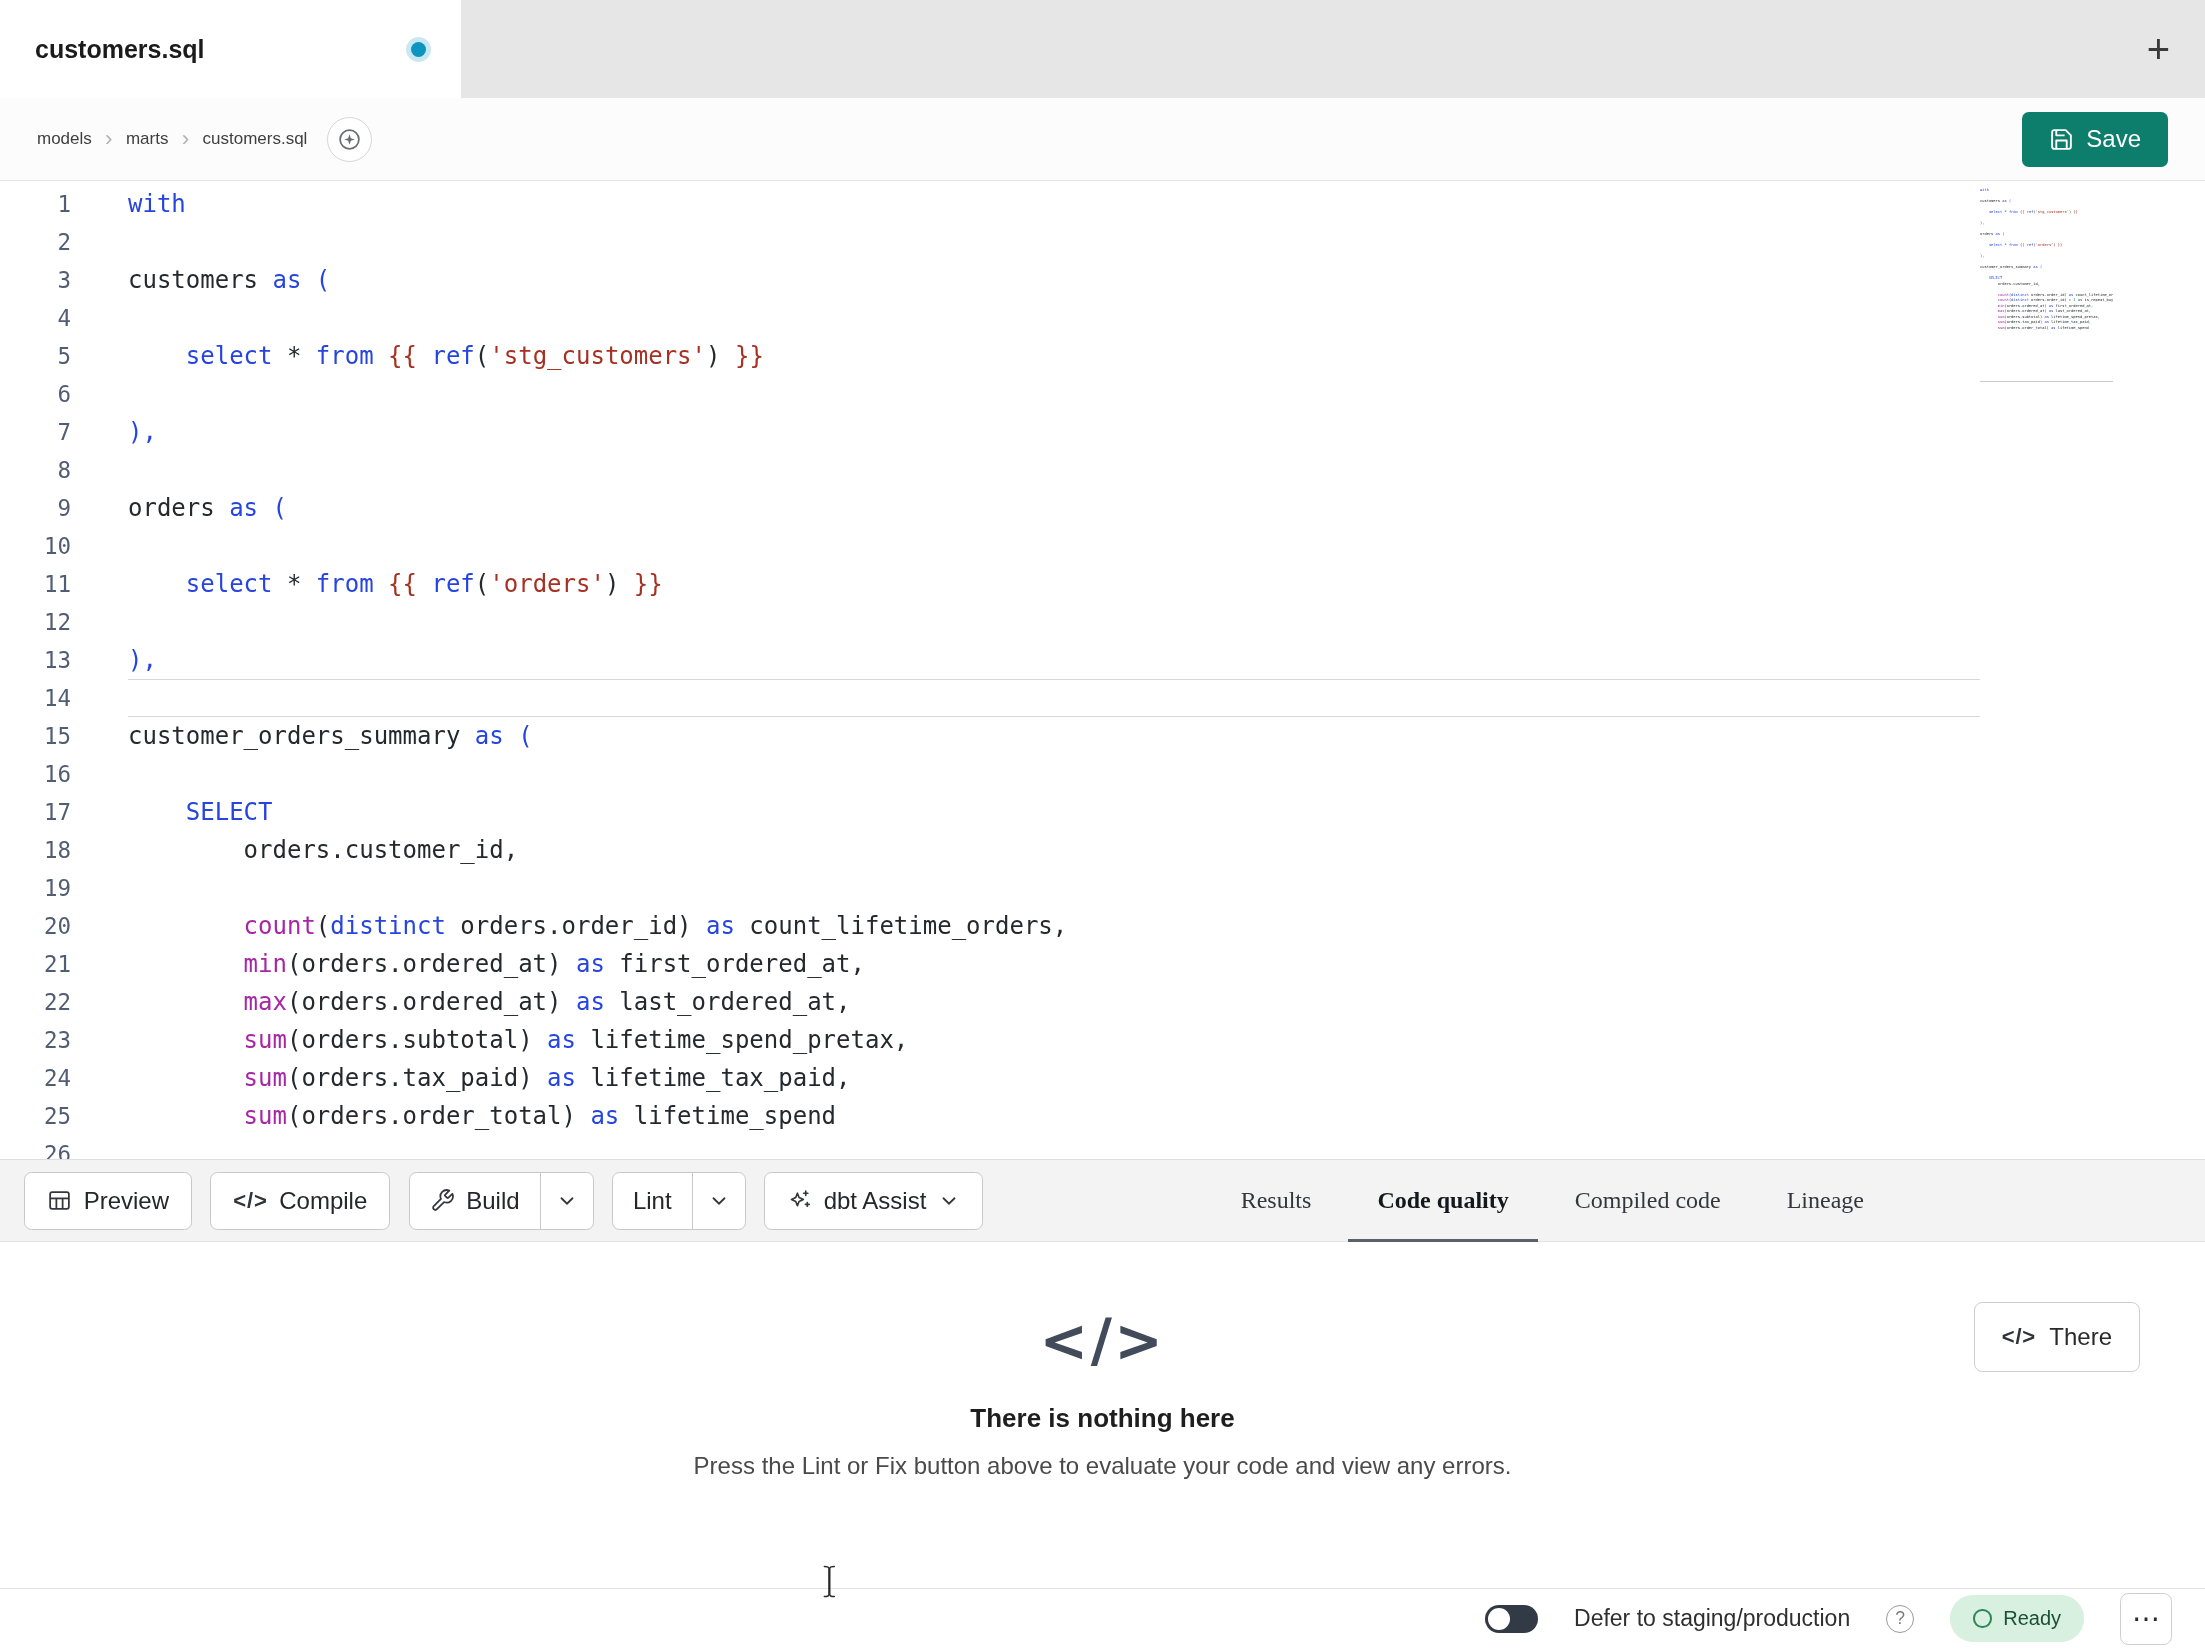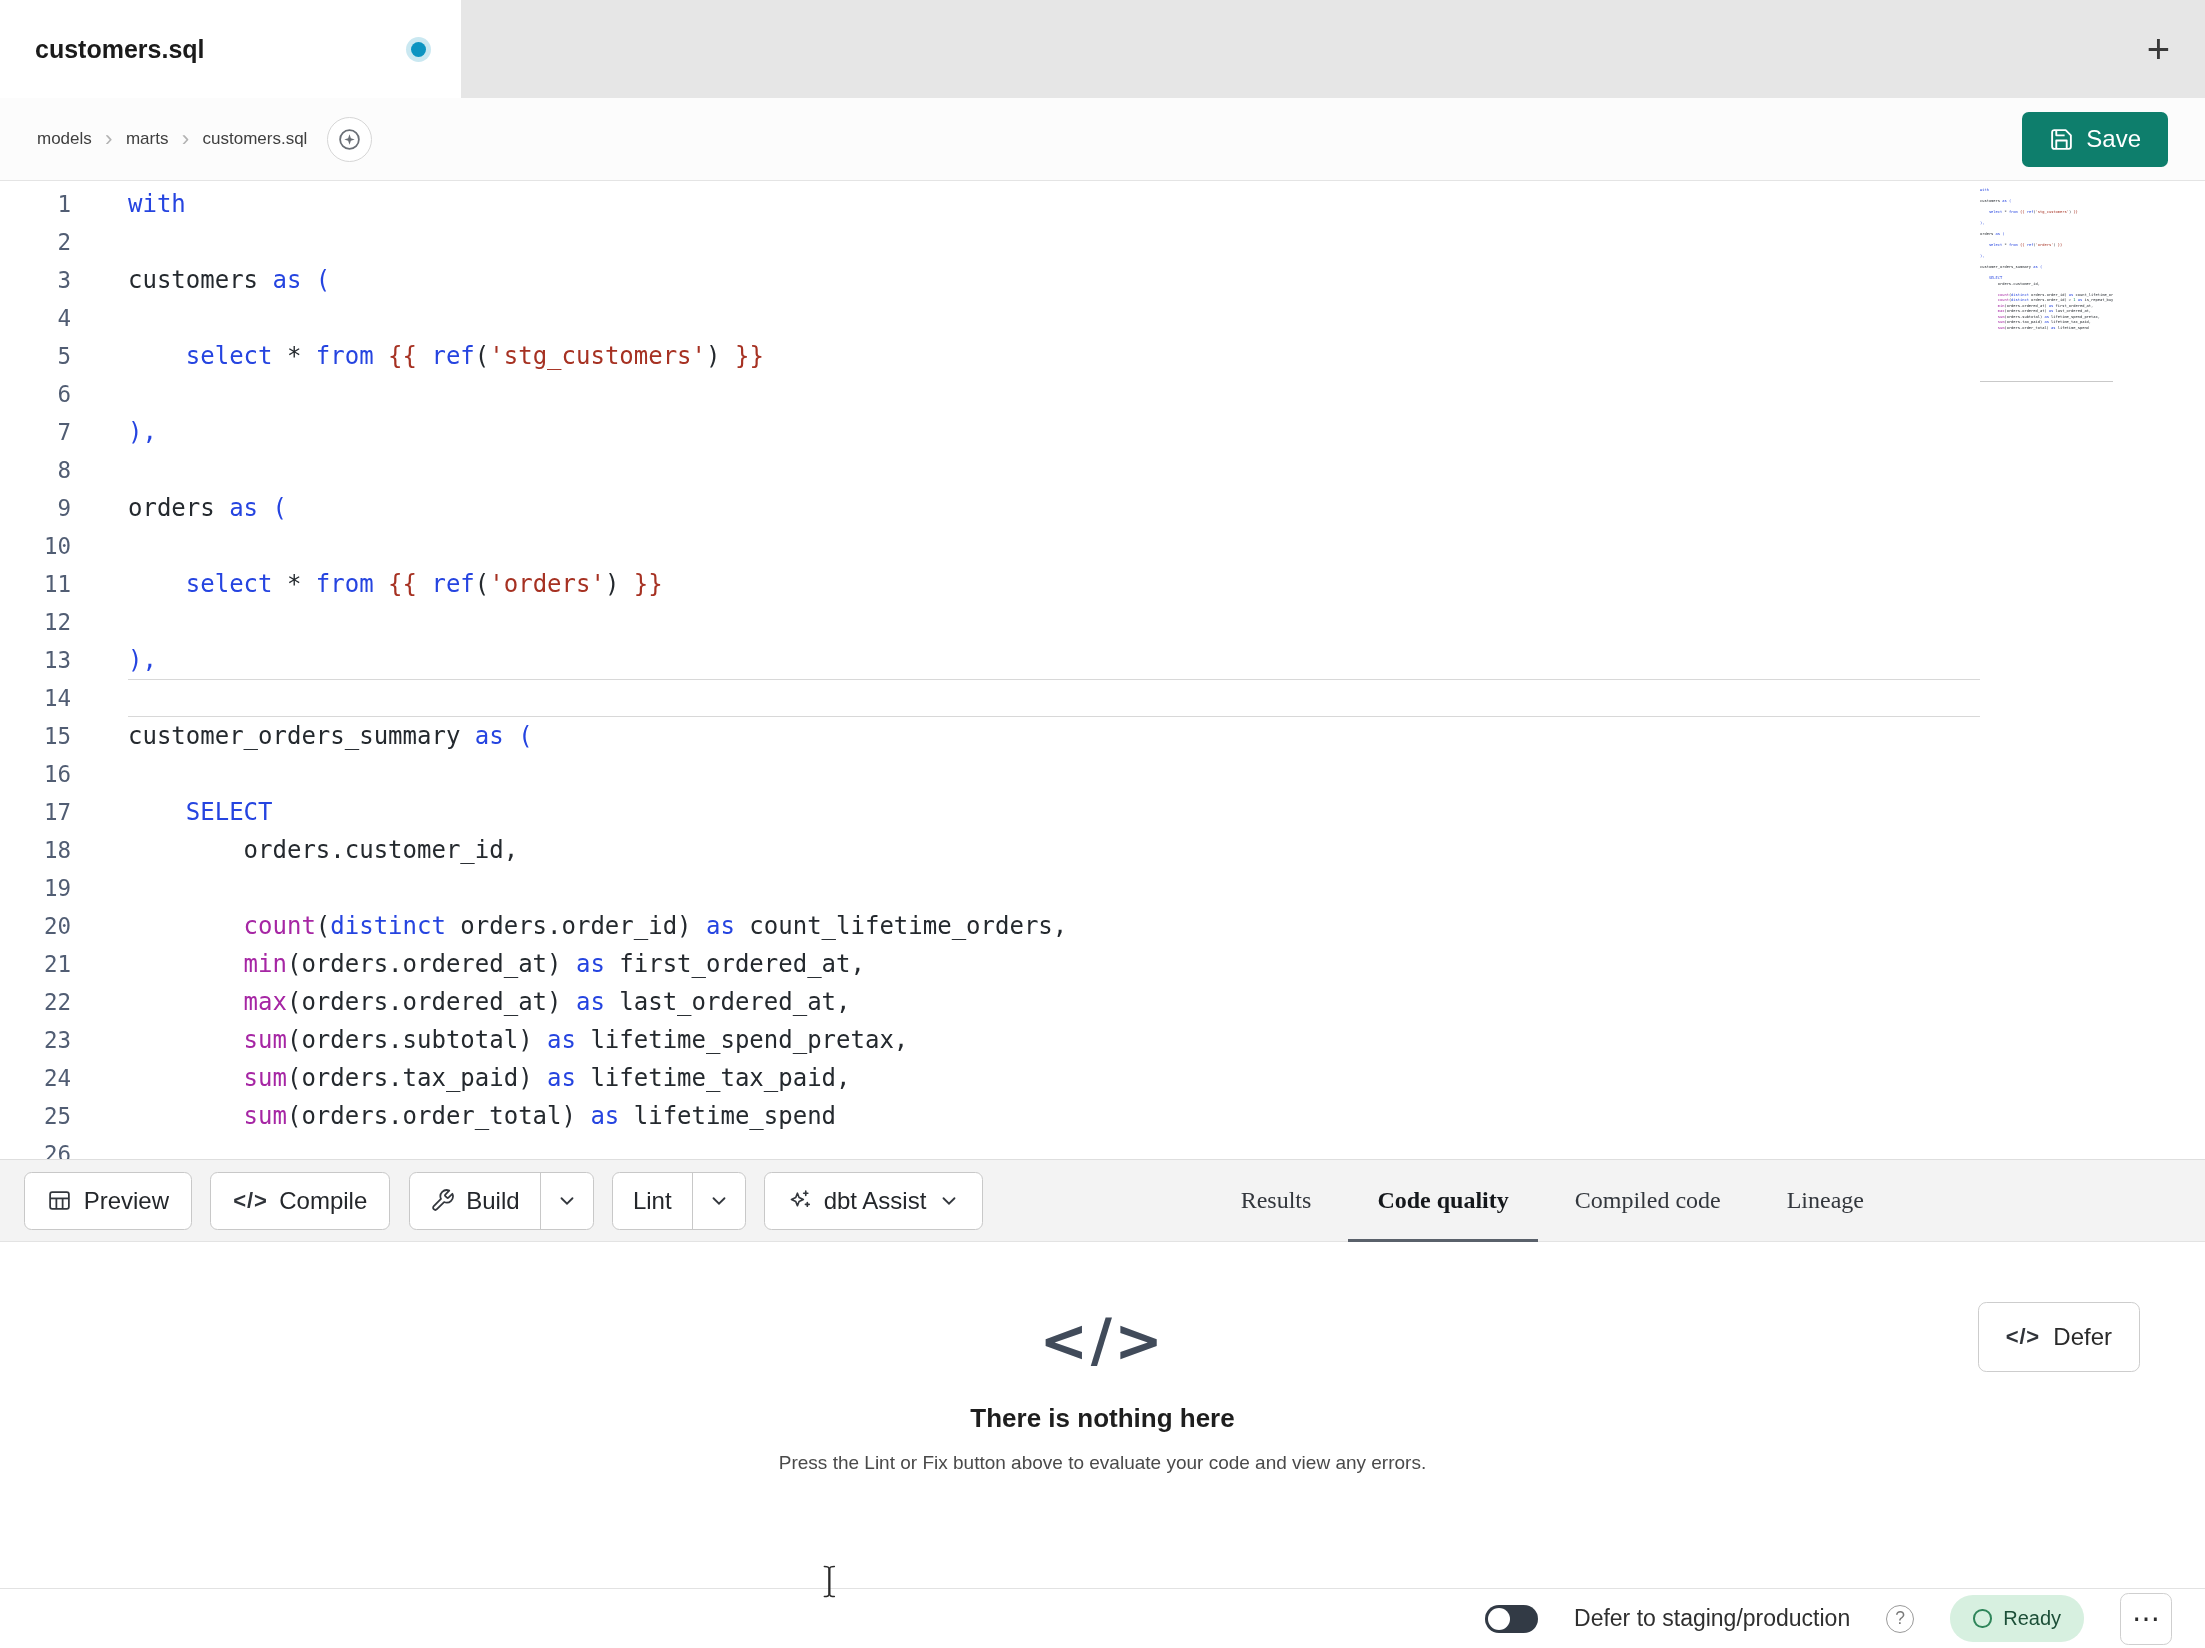--- a/index.html
+++ b/index.html
@@ -51,21 +51,21 @@
   .code-glyph{font-weight:600;font-size:22px;color:#30343a;letter-spacing:0.8px;}
   .ptabs{margin-left:auto;margin-right:308px;display:flex;align-items:stretch;font-family:Liberation Serif, serif;}
   .ptab{display:flex;align-items:center;padding:0 33px;font-size:24px;color:#33373d;position:relative;cursor:pointer;}
   .ptab.active{color:#14171b;font-weight:600;}
   .ptab.active::after{content:"";position:absolute;left:3.3px;right:3.3px;bottom:-0.8px;height:2.5px;background:#5a616b;}
 
   
   .panel{height:346px;flex:0 0 auto;background:#fff;position:relative;text-align:center;}
   .es-icon{margin-top:65px;font-size:58px;font-weight:bold;color:#414b5a;letter-spacing:2.5px;font-family:"DejaVu Sans",sans-serif;}
   .es-title{margin-top:28px;font-size:26px;font-weight:bold;color:#1e1e1e;}
-  .es-sub{margin-top:18.3px;font-size:19px;color:#4a4a4a;}
+  .es-sub{margin-top:18.3px;font-size:24px;color:#4a4a4a;}
   .config-btn{position:absolute;top:60px;right:65px;height:70px;padding:0 27px;border:0.8px solid #cdcdcd;border-radius:8.3px;background:#fff;display:flex;align-items:center;gap:13.3px;font-size:24px;color:#2a2a2a;font-family:inherit;cursor:pointer;}
 
   
   .statusbar{height:60px;flex:0 0 auto;border-top:0.8px solid #e2e2e2;background:#fff;display:flex;align-items:center;justify-content:flex-end;gap:36px;padding:0 33px;box-sizing:border-box;}
   .toggle{width:53px;height:28px;border-radius:14px;background:#323a45;position:relative;cursor:pointer;flex:0 0 auto;}
   .toggle .knob{position:absolute;left:3.3px;top:3.3px;width:22px;height:22px;border-radius:50%;background:#fff;}
   .defer-label{font-size:23px;color:#2f2f2f;}
   .help{width:28px;height:28px;border-radius:50%;border:1.7px solid #9a9a9a;color:#7a7a7a;font-size:17.5px;display:flex;align-items:center;justify-content:center;cursor:pointer;box-sizing:border-box;}
   .ready{height:47px;padding:0 23px;border-radius:23px;background:var(--ready-bg,#d7f0e0);display:flex;align-items:center;gap:11.7px;font-size:20px;color:var(--ready-text,#1c4f38);}
   .ready .ring{width:18.3px;height:18.3px;border-radius:50%;border:2.5px solid #2f855a;box-sizing:border-box;}
@@ -281,21 +281,21 @@
         </div>
     </div>
   </div>
 
   <div class="panel">
     <div class="es-icon">&lt;/&gt;</div>
     <div class="es-title">There is nothing here</div>
     <div class="es-sub">Press the Lint or Fix button above to evaluate your code and view any errors.</div>
     <button class="config-btn">
       <span class="code-glyph">&lt;/&gt;</span>
-      <span>Defer</span>
+      <span>There</span>
     </button>
   </div>
 
   <div class="statusbar">
     <div class="toggle">
         <span class="knob"></span>
       </div>
     <span class="defer-label">Defer to staging/production</span>
     <span class="help">?</span>
     <div class="ready">

